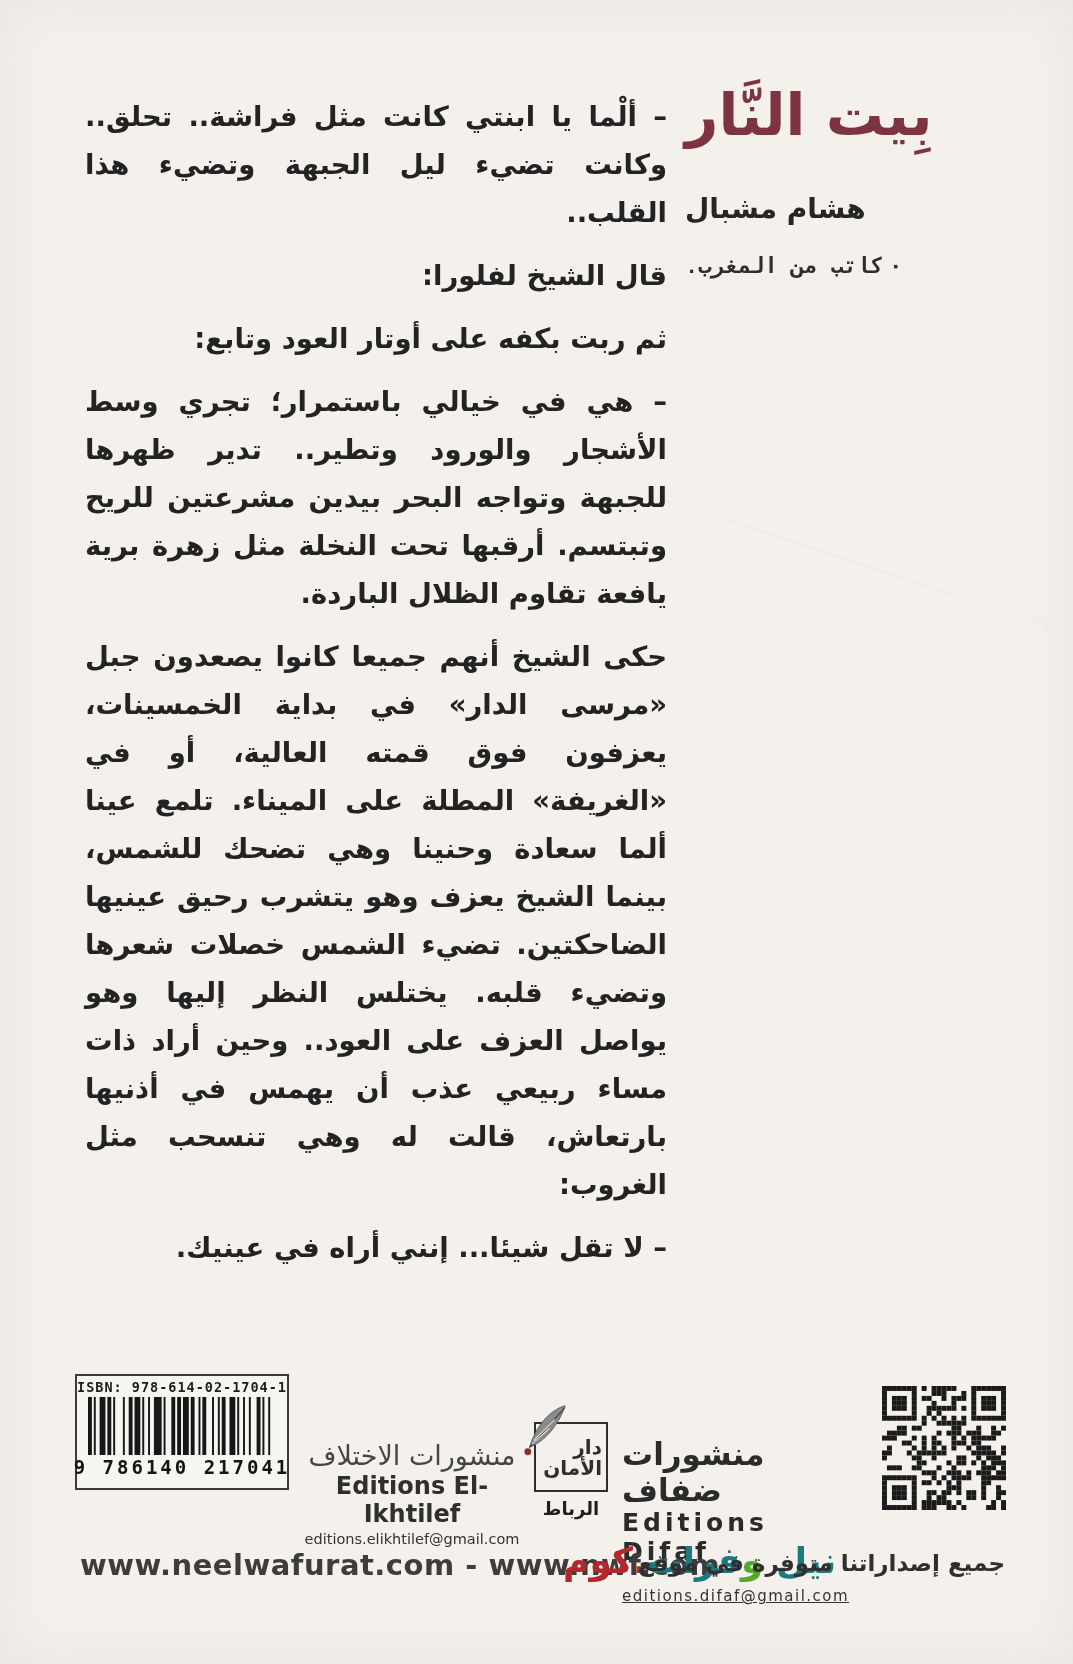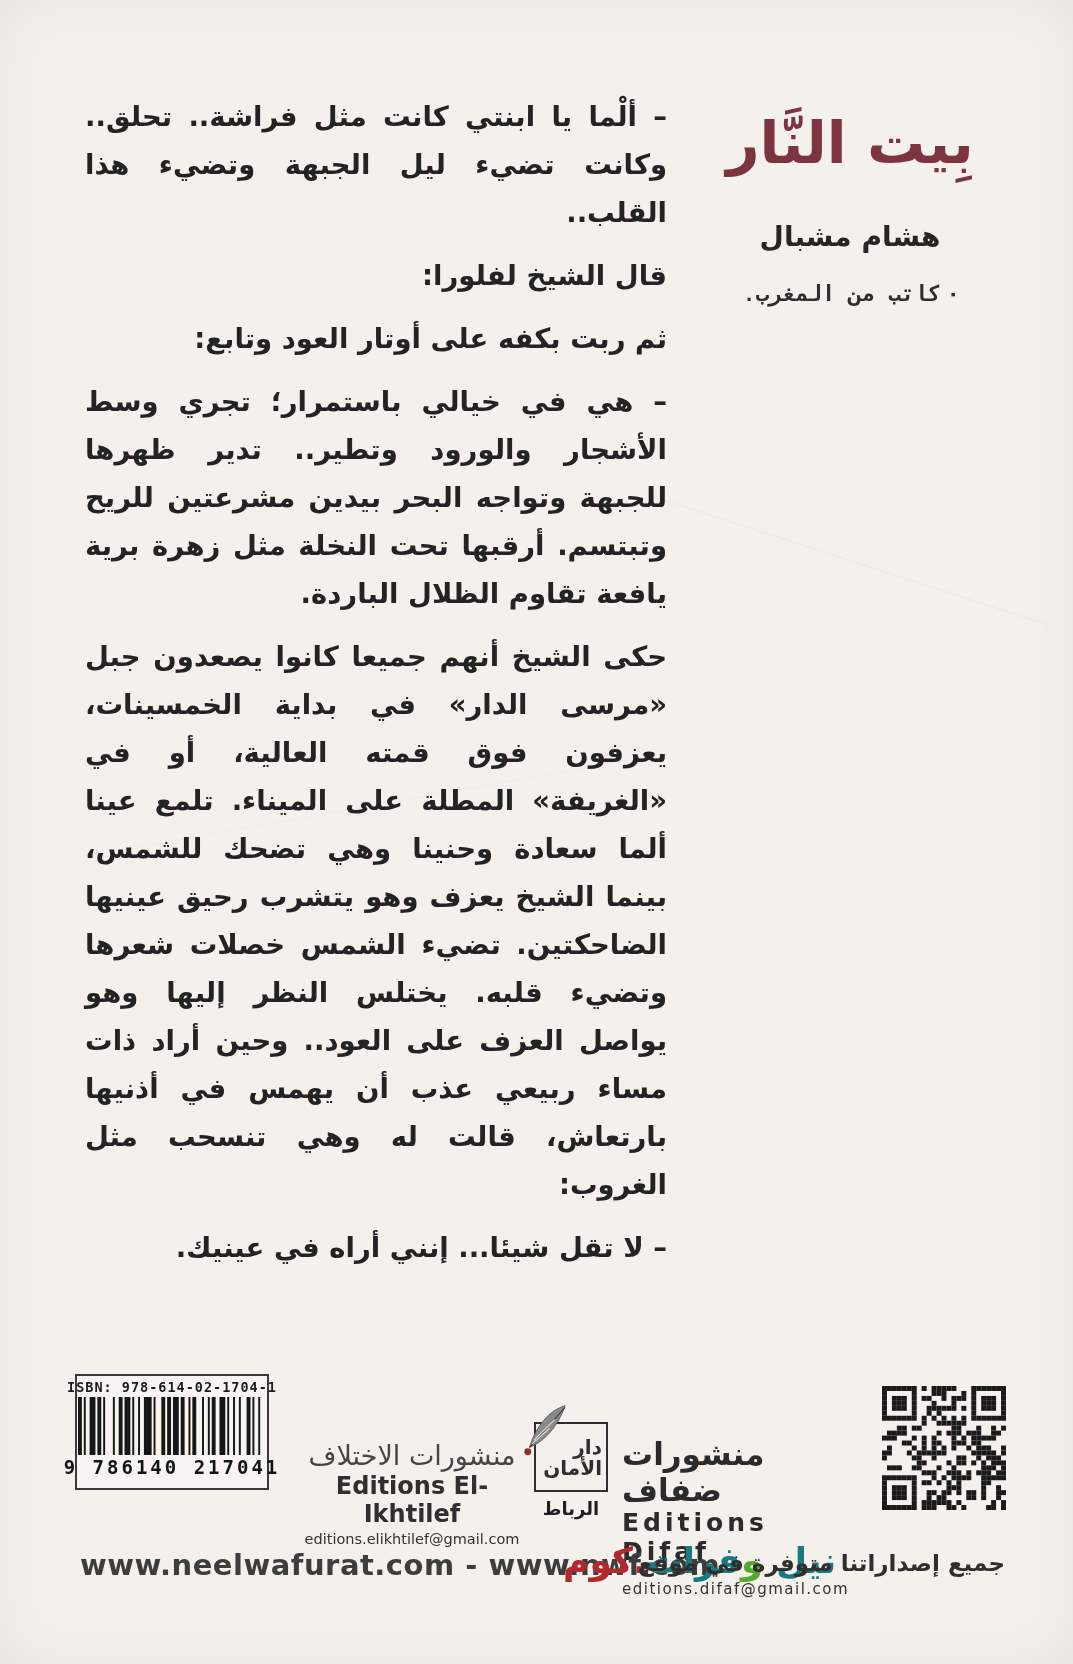--- a/index.html
+++ b/index.html
@@ -5,41 +5,41 @@
   html,body{margin:0;padding:0;background:#e8e5e0;}
   .page{
     position:relative;
     width:1073px;height:1664px;
     background:#f4f1ec;
     overflow:hidden;
     font-family:"DejaVu Sans",sans-serif;
     box-shadow:inset 0 0 60px rgba(0,0,0,0.05);
   }
   
-  .masthead{position:absolute;top:104px;right:58px;width:330px;text-align:center;direction:rtl;}
+  .masthead{position:absolute;top:76px;right:58px;width:330px;text-align:left;direction:rtl;}
   .book-title{
     margin:0;font-size:58px;font-weight:bold;line-height:1.35;
     color:#7d3440;letter-spacing:0;
   }
   .author-name{margin-top:38px;font-size:28px;font-weight:bold;color:#262626;}
   .author-byline{margin-top:28px;font-size:22px;font-weight:bold;color:#2e2e2e;font-family:Liberation Mono, monospace;}
   .author-byline .bullet{font-size:14px;vertical-align:2px;margin-left:8px;}
   
   .excerpt{
     position:absolute;top:92px;left:85px;width:582px;
     direction:rtl;text-align:justify;
     color:#232323;
   }
   .excerpt p{
     margin:0 0 15px 0;
     font-size:27.5px;font-weight:bold;line-height:48px;
   }
   
   .barcode-box{
-    position:absolute;left:75px;top:1374px;width:194px;height:116px;
+    position:absolute;left:75px;top:1374px;width:214px;height:116px;
     border:2px solid #3a3a3a;background:#f7f5f1;box-sizing:border-box;
     display:flex;flex-direction:column;align-items:center;padding:3px 8px 4px;
   }
   .isbn-label{font-family:"DejaVu Sans Mono",monospace;font-size:13.5px;font-weight:bold;color:#1d1d1d;letter-spacing:1px;white-space:nowrap;}
   .bars{width:188px;height:58px;margin-top:2px;}
   .barcode-digits{font-family:"DejaVu Sans Mono",monospace;font-size:19px;font-weight:bold;color:#141414;letter-spacing:3px;margin-top:1px;white-space:nowrap;}
   
   .pub-ikhtilef{position:absolute;left:298px;top:1440px;width:228px;text-align:center;color:#3a3a3a;}
   .pub-ikhtilef .pub-ar{font-size:27px;font-weight:normal;direction:rtl;color:#454545;}
   .pub-ikhtilef .pub-latin{font-size:24px;font-weight:bold;color:#2f2f2f;margin-top:1px;}
@@ -49,21 +49,21 @@
     position:relative;width:74px;height:70px;margin:14px auto 0;
     border:2.5px solid #2e2e2e;box-sizing:border-box;
     display:flex;align-items:center;justify-content:flex-end;
   }
   .aman-name{direction:rtl;text-align:right;font-weight:bold;color:#2e2e2e;font-size:20px;line-height:21px;padding:2px 4px 0 0;}
   .aman-quill{position:absolute;left:-16px;top:-22px;width:52px;height:56px;}
   .aman-city{margin-top:6px;font-size:18px;font-weight:bold;color:#1f1f1f;direction:rtl;}
   .pub-difaf{position:absolute;left:622px;top:1436px;width:238px;text-align:left;}
   .pub-difaf .pub-ar{font-size:31px;font-weight:bold;direction:rtl;color:#2b2b2b;}
   .pub-difaf .pub-latin{font-size:25px;font-weight:bold;letter-spacing:4px;color:#2b2b2b;margin-top:0px;}
-  .pub-difaf .pub-email{font-size:15px;letter-spacing:1.5px;color:#333;margin-top:14px;}
+  .pub-difaf .pub-email{font-size:15px;letter-spacing:1.5px;color:#333;margin-top:21px;text-decoration:underline;}
   .qr{position:absolute;left:882px;top:1386px;width:124px;height:124px;}
   
   .footer-bar{position:absolute;left:0;top:1538px;width:1073px;height:60px;}
   .store-urls{position:absolute;left:80px;top:10px;font-size:29px;font-weight:bold;color:#3d3d3d;letter-spacing:0.5px;}
   .nwf-logo{position:absolute;left:563px;top:2px;font-size:36px;font-weight:bold;direction:rtl;white-space:nowrap;}
   .nwf-logo .teal{color:#1b7a80;}
   .nwf-logo .green{color:#54a82e;}
   .nwf-logo .red{color:#b3282d;}
   .tagline{position:absolute;right:68px;top:12px;font-size:23px;font-weight:bold;color:#2f2f2f;direction:rtl;}
   

